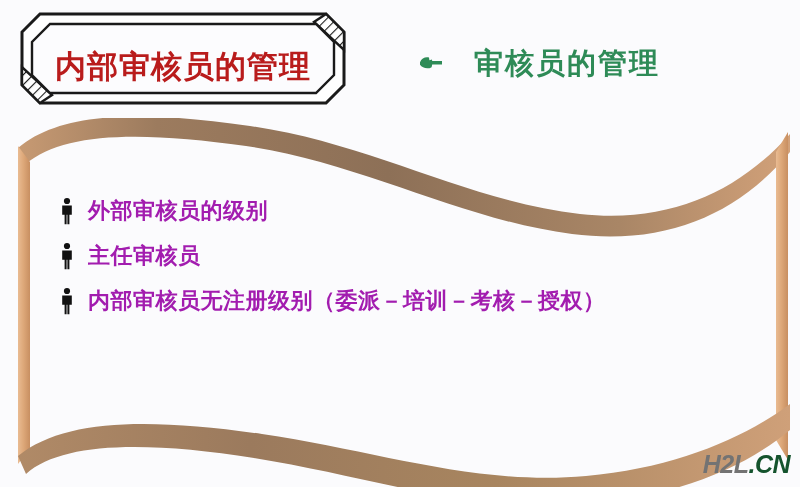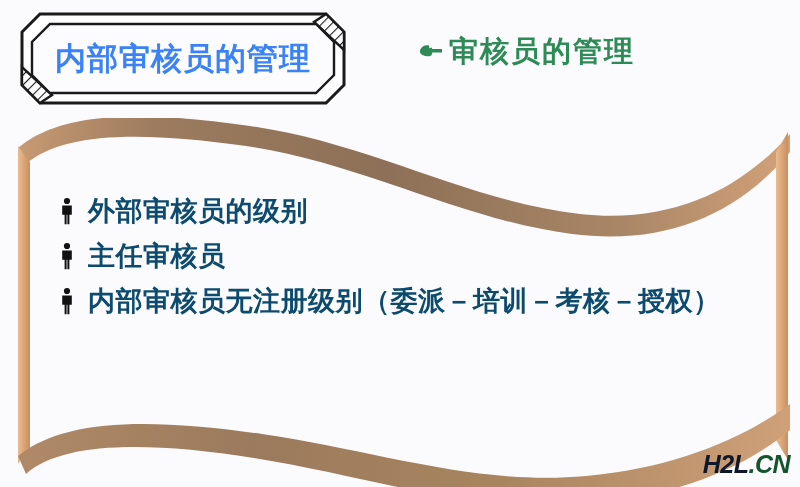--- a/index.html
+++ b/index.html
@@ -30,42 +30,42 @@
   #title-plaque svg {
     position: absolute;
     left: 0;
     top: 0;
     width: 330px;
     height: 97px;
   }
   #title-plaque-text {
     position: absolute;
     left: 0;
-    top: 0;
+    top: 8px;
     width: 330px;
     height: 97px;
     display: flex;
     align-items: center;
     justify-content: center;
-    color: #3b82f6;
+    color: #b91c1c;
     font-size: 31px;
     font-weight: 700;
     letter-spacing: 1px;
     white-space: nowrap;
     font-family: "Liberation Serif", "DejaVu Serif", serif;
   }
 
   
   #green-heading {
     position: absolute;
     left: 418px;
-    top: 32px;
+    top: 44px;
     display: flex;
     align-items: center;
-    gap: 5px;
+    gap: 30px;
   }
   #green-heading .hand-icon {
     display: block;
     width: 26px;
     height: 18px;
   }
   #green-heading .heading-text {
     color: #2e8b57;
     font-size: 29px;
     font-weight: 700;
@@ -97,40 +97,40 @@
     height: 45px;
   }
   .bullet-mark {
     flex: 0 0 auto;
     width: 22px;
     height: 28px;
     margin-right: 10px;
     display: block;
   }
   .bullet-text {
-    color: #0c4a6e;
-    font-size: 27px;
+    color: #a21caf;
+    font-size: 22px;
     font-weight: 700;
     letter-spacing: 0.5px;
     white-space: nowrap;
     font-family: "Liberation Serif", "DejaVu Serif", serif;
   }
 
   
   #watermark {
     position: absolute;
     right: 10px;
     bottom: 8px;
     font-family: "Liberation Sans", "DejaVu Sans", sans-serif;
     font-size: 25px;
     font-weight: 800;
     font-style: italic;
     letter-spacing: -0.5px;
   }
-  #watermark .wm-a { color: #0f172a; }
+  #watermark .wm-a { color: #737373; }
   #watermark .wm-b { color: #14532d; }
 </style>
 </head>
 <body>
 
 <div id="slide">
 
   <div id="title-plaque">
     <svg viewBox="0 0 330 97" xmlns="http://www.w3.org/2000/svg">
       <defs>

